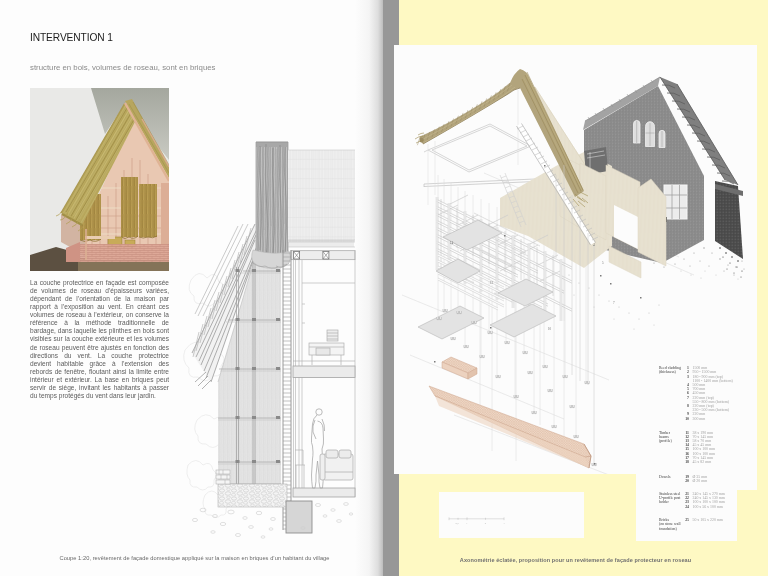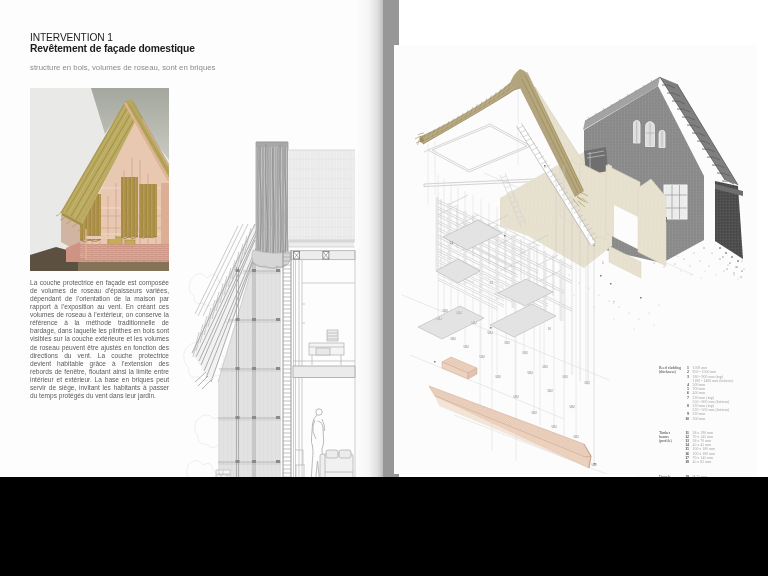--- a/index.html
+++ b/index.html
@@ -1,15 +1,15 @@
 <!DOCTYPE html>
 <html><head><meta charset="utf-8">
 <style>
 html,body{margin:0;padding:0;background:#000}
-#stage{position:relative;width:768px;height:477px;background:#ffffff;overflow:hidden;font-family:"Liberation Sans",sans-serif}
+#stage{position:relative;width:768px;height:576px;background:#fef9c3;overflow:hidden;font-family:"Liberation Sans",sans-serif}
 #leftpage{position:absolute;left:0;top:0;width:383px;height:576px;background:#fdfdfd}
 #leftshade{position:absolute;left:355px;top:0;width:28px;height:576px;background:linear-gradient(to right,rgba(110,110,110,0) 0%,rgba(110,110,110,0.06) 50%,rgba(110,110,110,0.22) 82%,rgba(110,110,110,0.45) 100%)}
 #spine{position:absolute;left:383px;top:0;width:16px;height:576px;background:#979797}
 .sheet{position:absolute;background:#fcfcfc}
 #title{position:absolute;left:30px;top:32.4px;font-size:10.2px;letter-spacing:-0.1px;color:#1c1c1c;line-height:11px}
 #subtitle{position:absolute;left:30px;top:42.6px;font-size:10.3px;letter-spacing:-0.15px;color:#1c1c1c;font-weight:bold;line-height:12px}
 #kicker{position:absolute;left:30px;top:63.3px;font-size:7.8px;color:#8b8b8b;letter-spacing:0px}
 #para{position:absolute;left:30px;top:279px;width:139px;font-size:6.55px;line-height:8.07px;color:#5c5c5c;text-align:justify}
 #capL{position:absolute;left:0;top:555.3px;width:389px;text-align:center;font-size:5.7px;color:#686868;letter-spacing:0.05px}
 #capR{position:absolute;left:394px;top:556.5px;width:363px;text-align:center;font-size:5.5px;color:#707070;font-weight:bold;letter-spacing:0.1px}
@@ -108,21 +108,20 @@
         <text x="44.5" y="137">240 x 145 x 270 mm</text>
         <text x="44.5" y="141.2">240 x 145 x 130 mm</text>
         <text x="44.5" y="145.4">100 x 100 x 100 mm</text>
         <text x="44.5" y="149.6">100 x 56 x 100 mm</text>
         <text x="44.5" y="163.2">50 x 105 x 220 mm</text>
       </g>
     </svg>
   </div>
 
   <div id="title">INTERVENTION 1</div>
-  <div id="subtitle">Revêtement de façade domestique</div>
   <div id="kicker">structure en bois, volumes de roseau, sont en briques</div>
   <div id="photo"><svg width="139" height="183" viewBox="0 0 139 183">
     <defs>
       <linearGradient id="wallg" x1="0" y1="0" x2="0" y2="1">
         <stop offset="0" stop-color="#a4a79e"></stop>
             <stop offset="1" stop-color="#c9cac2"></stop>
       </linearGradient>
       <pattern id="reedtx" width="4" height="14" patternUnits="userSpaceOnUse">
         <rect width="4" height="14" fill="#b3954a"></rect>
         <path d="M0.7,0 L0.5,14 M2,0 L2.4,14 M3.3,0 L3.1,14" stroke="#8e7434" stroke-width="0.5" fill="none"></path>

